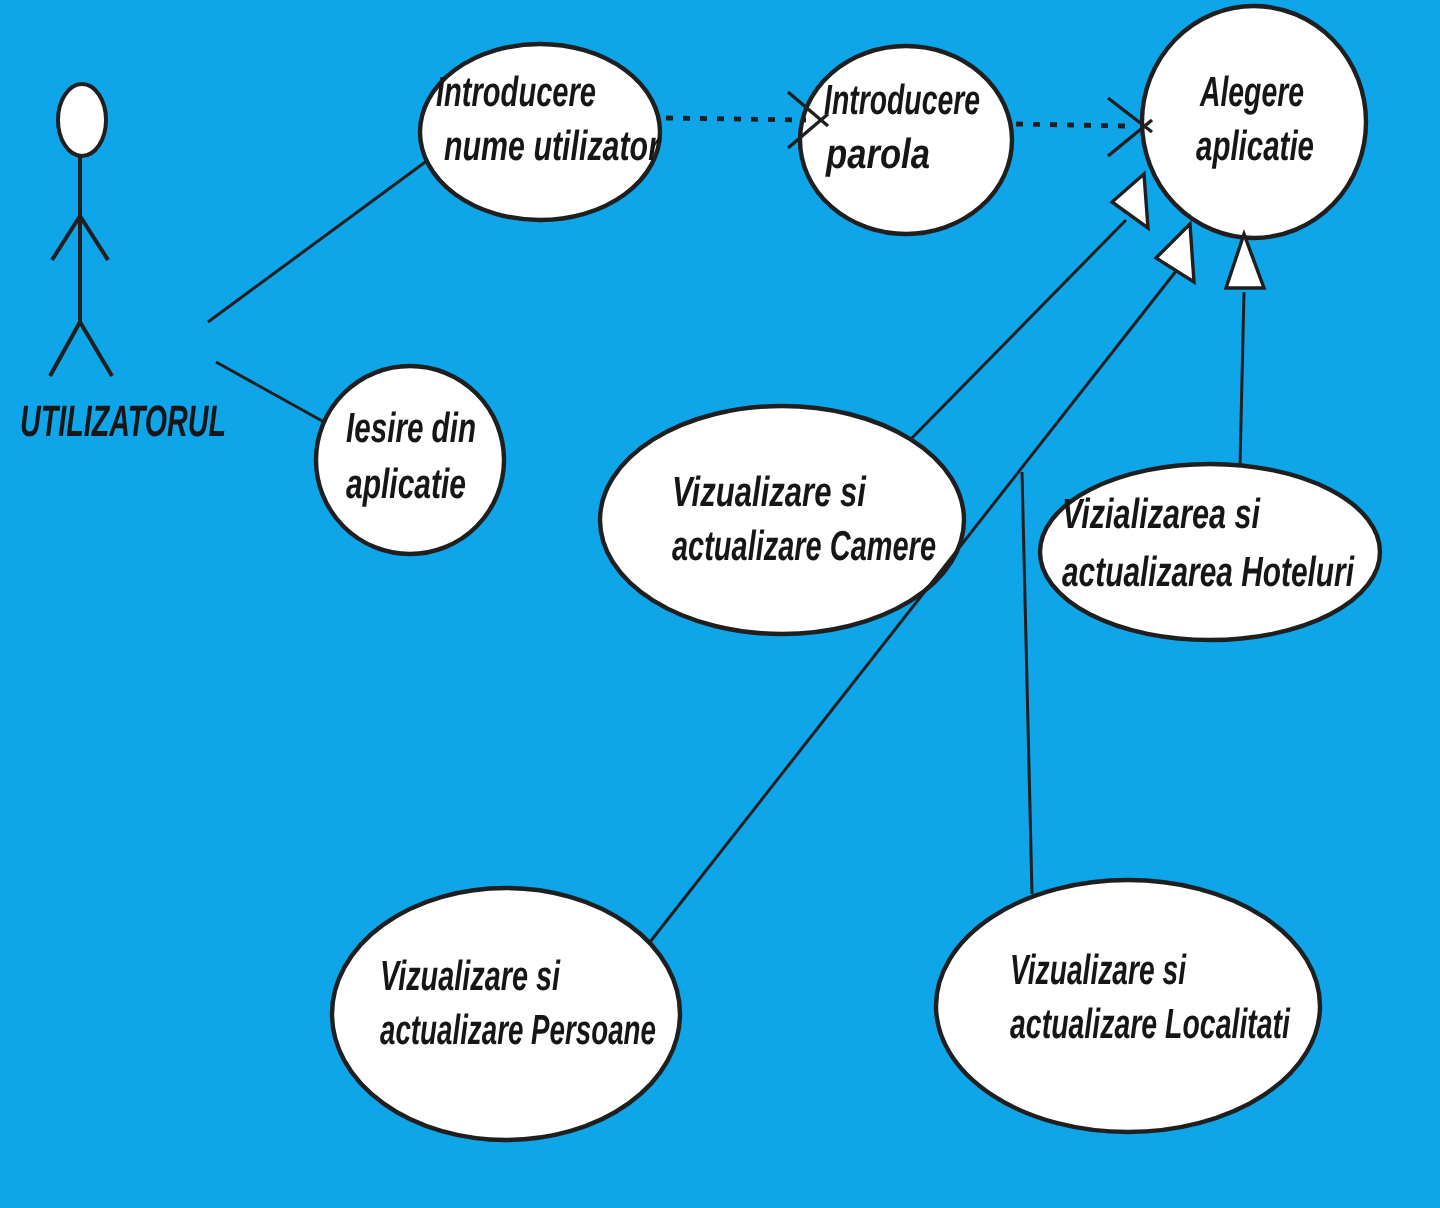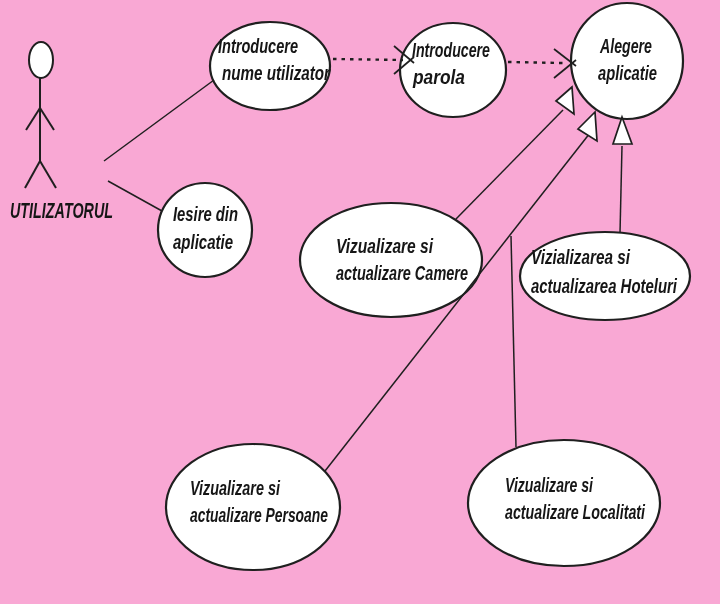--- a/index.html
+++ b/index.html
@@ -1,16 +1,16 @@
 <!DOCTYPE html>
 <html><head>
 <meta charset="utf-8">
 <style>
   html,body{margin:0;padding:0;background:#ffffff;}
-  .canvas{position:relative;width:720px;height:604px;background:#f9a8d4;overflow:hidden;}
+  .canvas{position:relative;width:720px;height:604px;background:#0ea5e9;overflow:hidden;}
   svg{display:block;}
   .assoc{stroke:#1f1f1f;stroke-width:1.5;fill:none;}
   .gen{stroke:#1f1f1f;stroke-width:1.5;fill:none;}
   .node{fill:#ffffff;stroke:#1f1f1f;stroke-width:2.2;}
   .dash{stroke:#1f1f1f;stroke-width:2.4;stroke-dasharray:3.5 5;fill:none;}
   .ah{stroke:#1f1f1f;stroke-width:1.7;fill:none;}
   .tri{fill:#ffffff;stroke:#1f1f1f;stroke-width:1.7;stroke-linejoin:miter;}
   .actor{stroke:#1f1f1f;stroke-width:2;fill:none;}
   .actor-head{fill:#ffffff;stroke:#1f1f1f;stroke-width:2;}
   text{font-family:"Liberation Sans",sans-serif;font-weight:bold;font-style:italic;

